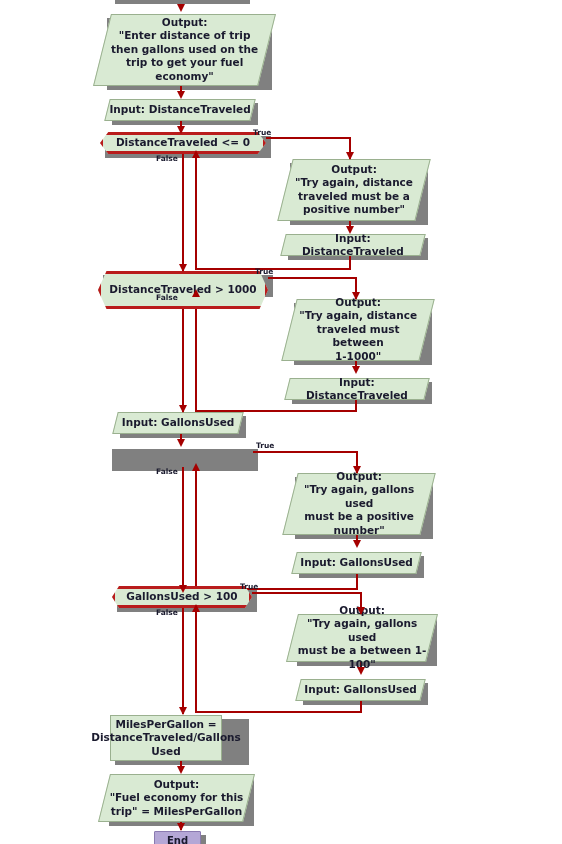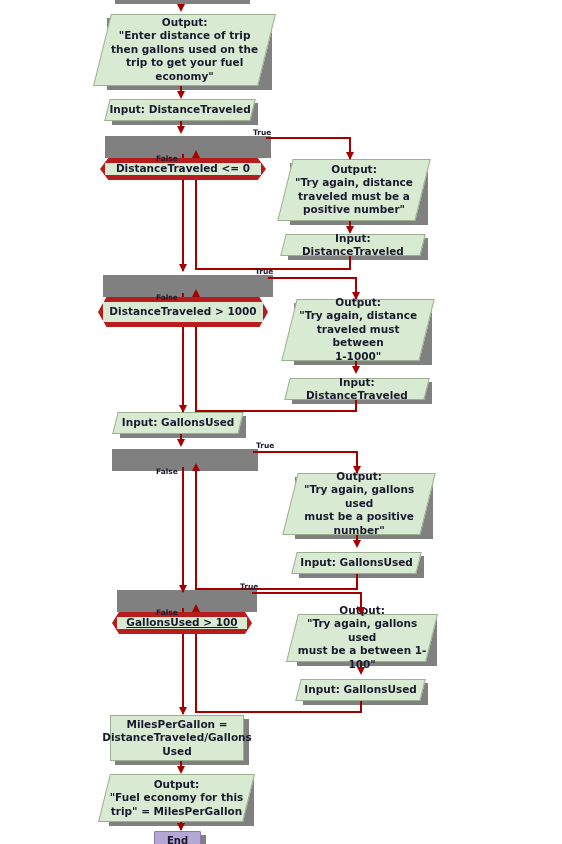--- a/index.html
+++ b/index.html
@@ -56,23 +56,22 @@
     transform: skewX(-14deg);
   }
   .para > .txt {
     transform: skewX(14deg);
     display: block;
     width: 100%;
   }
 
   .hexa {
     background: #d9ead3;
-    border: 5px solid #b91c1c;
+    border: 3px solid #b91c1c;
     clip-path: polygon(5% 0%, 95% 0%, 100% 50%, 95% 100%, 5% 100%, 0% 50%);
-    margin-top: 26px;
   }
 
   .terminal {
     background: #b4a7d6;
     border: 1px solid #8a7ab0;
     border-radius: 1px;
   }
 
   
   .conn {
@@ -172,21 +171,21 @@
   <div class="node para" style="left:283px; top:234px; width:140px; height:22px;">
     <span class="txt">Input: DistanceTraveled</span>
   </div>
 
   <div class="conn v" style="left:349px; top:256px; width:2px; height:14px;"></div>
   <div class="conn h" style="left:195px; top:268px; width:156px; height:2px;"></div>
   <div class="conn v" style="left:195px; top:156px; width:2px; height:114px;"></div>
   <div class="arrow-up" style="left:191.5px; top:150px;"></div>
 
   <div class="shadow" style="left:103px; top:275px; width:170px; height:22px;"></div>
-  <div class="node hexa" style="left:98px; top:271px; width:170px; height:30px;">
+  <div class="node hexa" style="left:98px; top:271px; width:170px; height:38px;">
     <span>DistanceTraveled &gt; 1000</span>
   </div>
   <div class="edge-label" style="left:255px; top:267px;">True</div>
   <div class="edge-label" style="left:156px; top:293px;">False</div>
 
   <div class="conn h" style="left:268px; top:277px; width:89px; height:2px;"></div>
   <div class="conn v" style="left:355px; top:277px; width:2px; height:22px;"></div>
   <div class="arrow-down" style="left:351.5px; top:292px;"></div>
 
   <div class="conn v" style="left:182px; top:293px; width:2px; height:119px;"></div>
@@ -247,21 +246,21 @@
   <div class="node para" style="left:294px; top:552px; width:125px; height:22px;">
     <span class="txt">Input: GallonsUsed</span>
   </div>
 
   <div class="conn v" style="left:356px; top:574px; width:2px; height:16px;"></div>
   <div class="conn h" style="left:195px; top:588px; width:163px; height:2px;"></div>
   <div class="conn v" style="left:195px; top:469px; width:2px; height:121px;"></div>
   <div class="arrow-up" style="left:191.5px; top:463px;"></div>
 
   <div class="shadow" style="left:117px; top:590px; width:140px; height:22px;"></div>
-  <div class="node hexa" style="left:112px; top:586px; width:140px; height:22px;text-decoration:underline;">
+  <div class="node hexa" style="left:112px; top:586px; width:140px; height:22px;">
     <span>GallonsUsed &gt; 100</span>
   </div>
   <div class="edge-label" style="left:240px; top:582px;">True</div>
   <div class="edge-label" style="left:156px; top:608px;">False</div>
 
   <div class="conn h" style="left:252px; top:592px; width:110px; height:2px;"></div>
   <div class="conn v" style="left:360px; top:592px; width:2px; height:22px;"></div>
   <div class="arrow-down" style="left:356.5px; top:607px;"></div>
 
   <div class="conn v" style="left:182px; top:608px; width:2px; height:106px;"></div>
@@ -281,21 +280,21 @@
   <div class="node para" style="left:298px; top:679px; width:125px; height:22px;">
     <span class="txt">Input: GallonsUsed</span>
   </div>
 
   <div class="conn v" style="left:360px; top:701px; width:2px; height:12px;"></div>
   <div class="conn h" style="left:195px; top:711px; width:167px; height:2px;"></div>
   <div class="conn v" style="left:195px; top:610px; width:2px; height:103px;"></div>
   <div class="arrow-up" style="left:191.5px; top:604px;"></div>
 
   <div class="shadow" style="left:115px; top:719px; width:134px; height:46px;"></div>
-  <div class="node process" style="left:110px; top:715px; width:134px; height:46px;">
+  <div class="node process" style="left:110px; top:715px; width:112px; height:46px;">
     <span>MilesPerGallon =
 DistanceTraveled/Gallons
 Used</span>
   </div>
 
   <div class="conn v" style="left:180px; top:761px; width:2px; height:11px;"></div>
   <div class="arrow-down" style="left:176.5px; top:766px;"></div>
 
   <div class="shadow" style="left:109px; top:778px; width:145px; height:48px;"></div>
   <div class="node para" style="left:104px; top:774px; width:145px; height:48px;">

